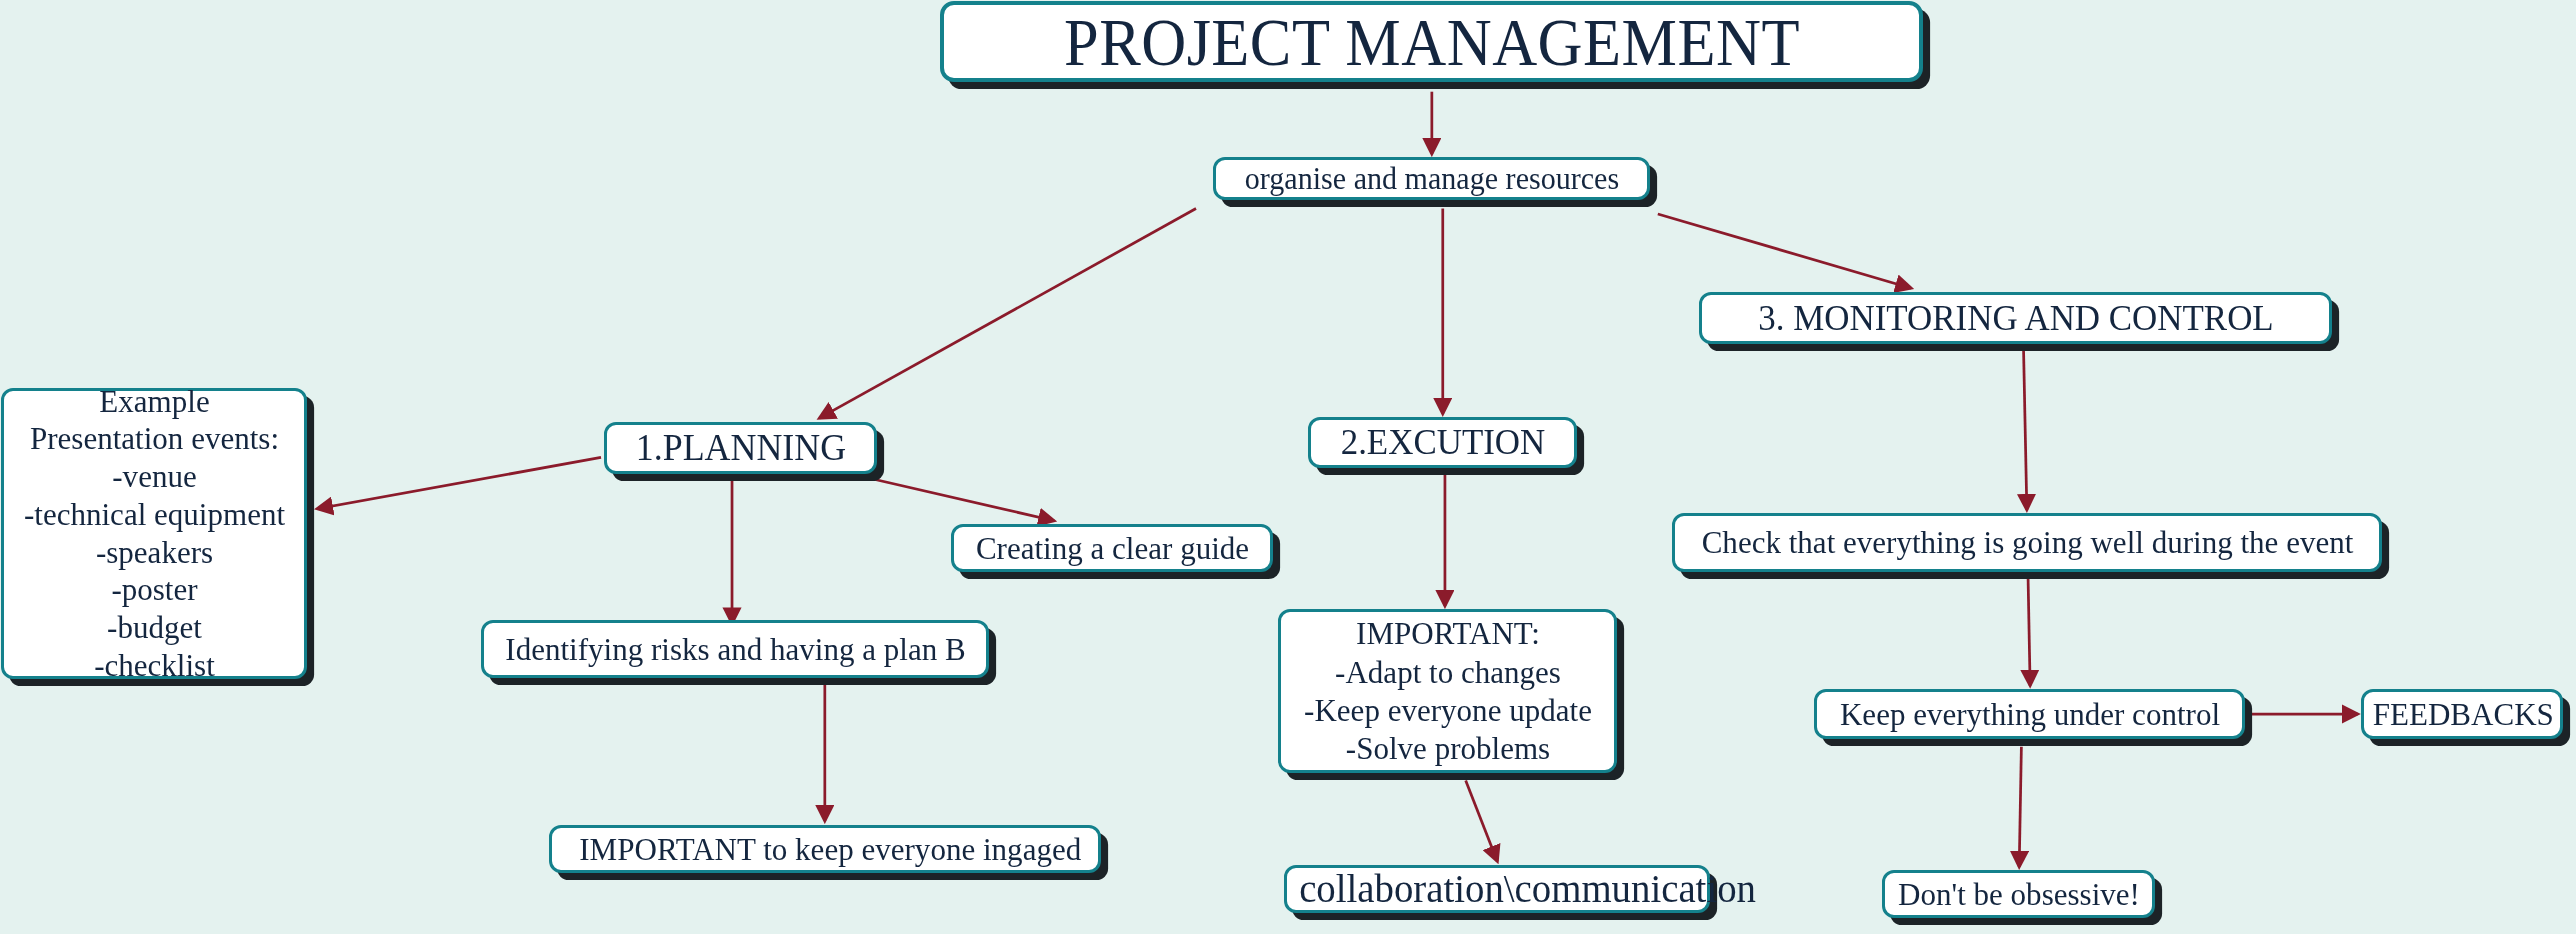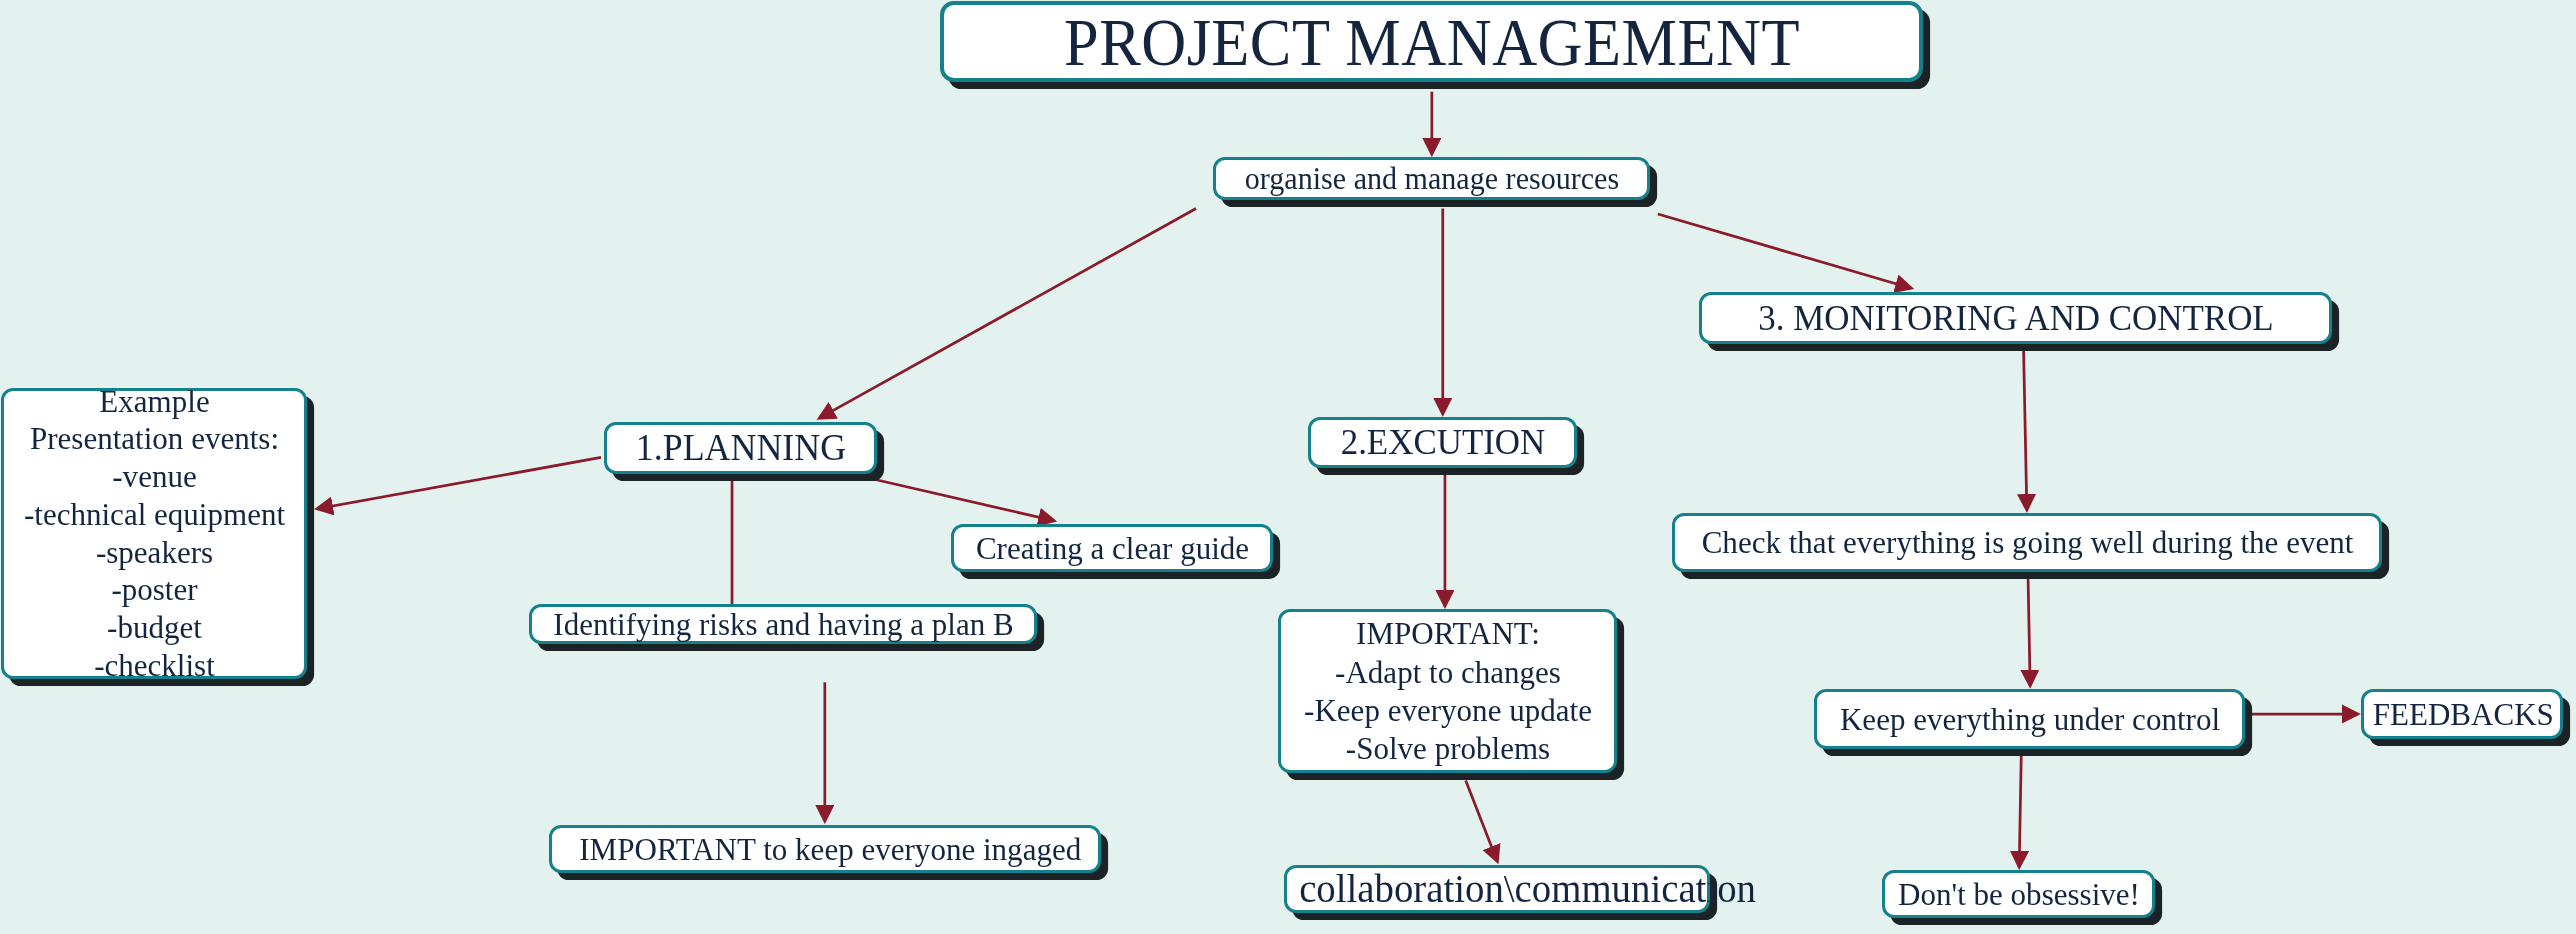--- a/index.html
+++ b/index.html
@@ -73,44 +73,43 @@
     left: 1.1px; top: 388px; width: 306px; height: 291px;
     font-size: 32px;
     line-height: 1.18;
   }
   #node-creating {
     left: 903px; top: 524px; width: 322px; height: 48px;
     font-size: 32px;
     margin-left: 48px;
   }
   #node-identifying {
-    left: 481px; top: 604px; width: 508px; height: 40px;
-    font-size: 32px;
-    margin-left: 48px;
+    left: 481px; top: 620px; width: 508px; height: 58px;
+    font-size: 32px;
   }
   #node-engaged {
     left: 549px; top: 825px; width: 552px; height: 48px;
     font-size: 32px;
     padding-left: 16px;
   }
   #node-important {
     left: 1278px; top: 609px; width: 339px; height: 164px;
     font-size: 32px;
     line-height: 1.2;
   }
   #node-collab {
     left: 1284px; top: 865px; width: 426px; height: 48px;
     font-size: 40px;
   }
   #node-check {
     left: 1672px; top: 513px; width: 710px; height: 59px;
     font-size: 32px;
   }
   #node-keepcontrol {
-    left: 1814px; top: 689px; width: 431px; height: 60px;
+    left: 1814px; top: 689px; width: 431px; height: 50px;
     font-size: 32px;
   }
   #node-feedbacks {
     left: 2361px; top: 689px; width: 202px; height: 50px;
     font-size: 32px;
   }
   #node-obsessive {
     left: 1882px; top: 870px; width: 273px; height: 48px;
     font-size: 32px;
   }

